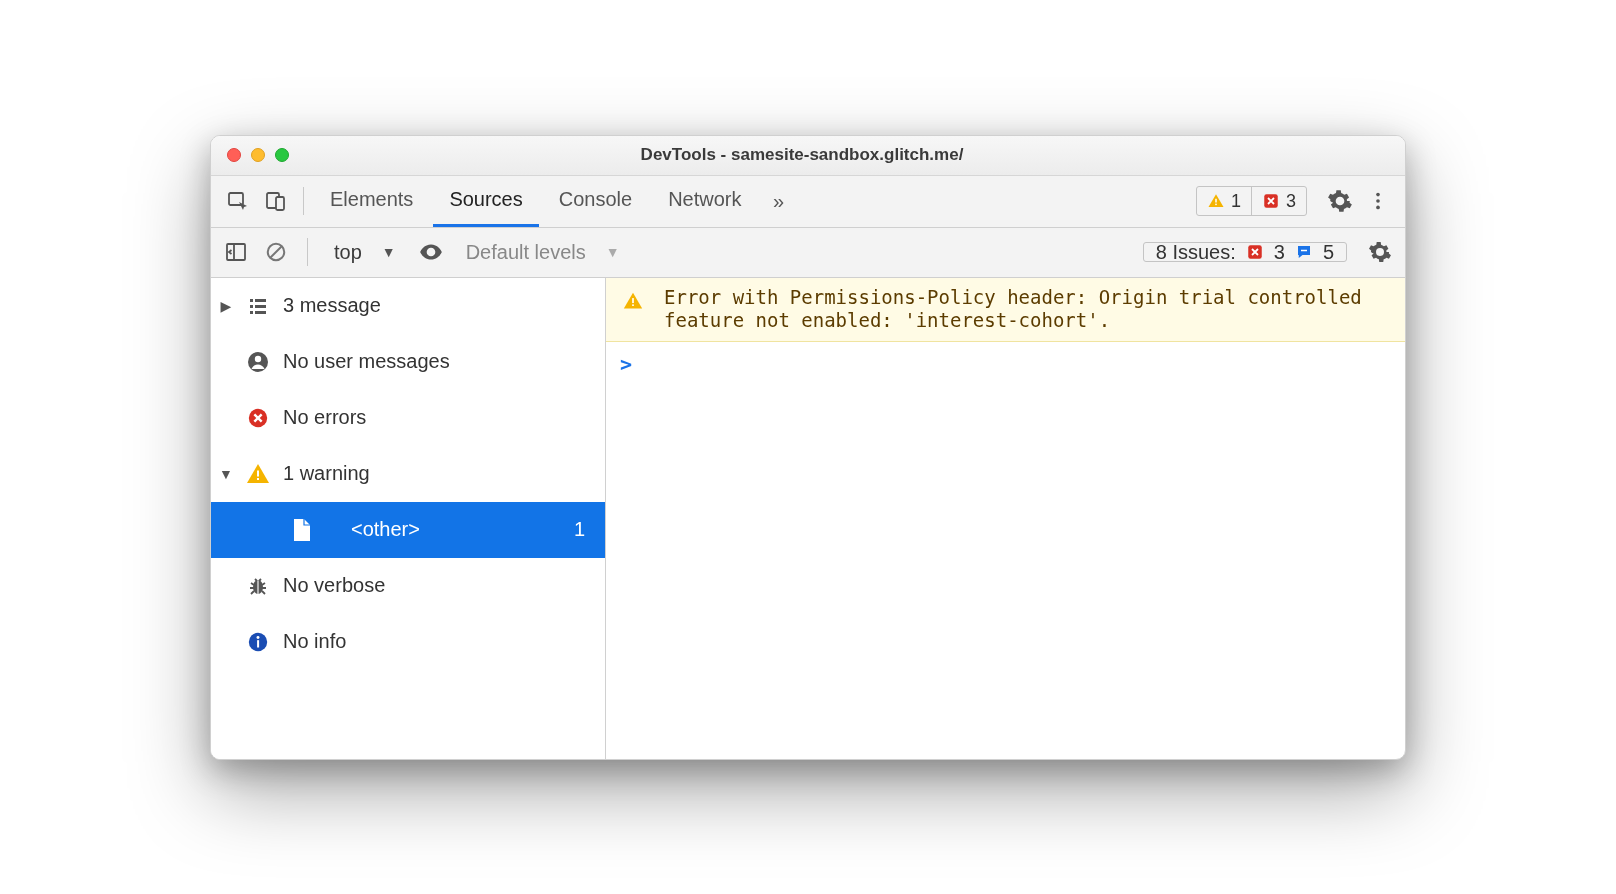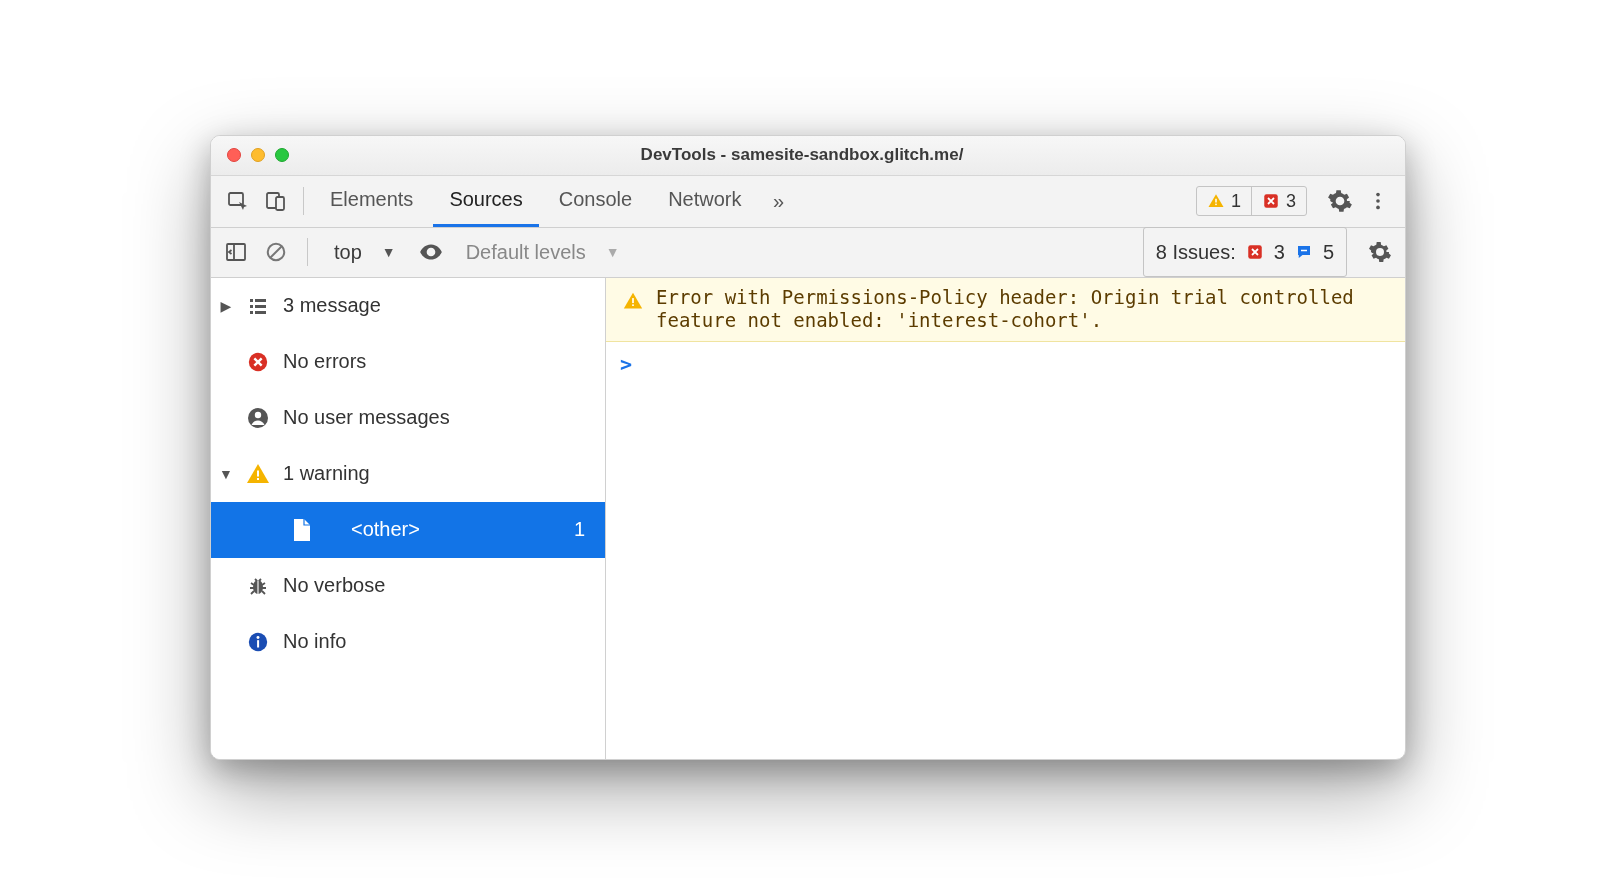--- a/index.html
+++ b/index.html
@@ -61,31 +61,31 @@
   display:flex;
   align-items:center;
   padding:0 10px;
   gap:10px;
 }
 .toolbar2 .iconbtn { width:30px; height:30px; display:flex; align-items:center; justify-content:center; color:#555; cursor:pointer; }
 .context-dd { display:flex; align-items:center; gap:20px; padding:0 10px; height:34px; font-size:20px; color:#3a3a3a; cursor:pointer; }
 .filter-input { height:34px; width:255px; border:1px solid #c4c4c4; background:#fff; font-size:20px; padding:0 10px; color:#333; }
 .filter-input::placeholder { color:#888; }
 .levels-dd { display:flex; align-items:center; gap:20px; padding:0 10px; height:34px; font-size:20px; color:#888; cursor:pointer; }
-.issues-box { display:flex; align-items:center; gap:10px; border:1px solid #c4c4c4; border-radius:3px; height:50px; padding:0 12px; font-size:20px; color:#333; cursor:pointer;text-align:center; }
+.issues-box { display:flex; align-items:center; gap:10px; border:1px solid #c4c4c4; border-radius:3px; height:20px; padding:0 12px; font-size:20px; color:#333; cursor:pointer;text-align:center; }
 .main { flex:1; display:flex; min-height:0; }
 .sidebar { width:395px; border-right:1px solid #d0d0d0; background:#fff; display:flex; flex-direction:column; font-size:20px; color:#333; }
 .srow { display:flex; align-items:center; height:56px; padding:0 10px 0 8px; gap:12px; cursor:pointer; }
 .srow .indent0 { width:14px; display:flex; justify-content:center; }
 .srow .indent1 { width:34px; }
 .srow .cnt { margin-left:auto; padding-right:10px; }
 .srow.selected { background:#1274e7; color:#fff;gap:36px; }
 .icon24 { width:26px; height:26px; display:flex; align-items:center; justify-content:center; }
 .content { flex:1; display:flex; flex-direction:column; min-width:0; }
-.warnline { background:#fffbe5; border-bottom:1px solid #f0e4a0; padding:8px 14px; display:flex; gap:10px; align-items:flex-start; font-family: ui-monospace, SFMono-Regular, Menlo, monospace; font-size:19px; color:#5c3c00; }
+.warnline { background:#fffbe5; border-bottom:1px solid #f0e4a0; padding:8px 14px; display:flex; gap:18px; align-items:flex-start; font-family: ui-monospace, SFMono-Regular, Menlo, monospace; font-size:19px; color:#5c3c00; }
 .warnline .msg { white-space:normal; line-height:1.25; }
 .prompt { padding:10px 14px; font-family: ui-monospace, Menlo, monospace; font-size:20px; color:#1a73e8; font-weight:700; }
 .tri { font-size:14px; color:#555; }
 svg { display:block; }
 .chevmore { font-size:20px; color:#555; }
 </style>
 </head>
 <body>
 
 <div class="window">
@@ -214,38 +214,38 @@
               <rect x="4" y="17" width="3" height="3"></rect>
               <rect x="9" y="17" width="11" height="3"></rect>
             </svg>
         </span>
         <span>3 message</span>
       </div>
 
       <div class="srow">
         <span class="indent0"></span>
         <span class="icon24">
-          <svg width="22" height="22" viewBox="0 0 24 24">
-              <circle cx="12" cy="12" r="10" fill="#d93025"></circle>
-              <path d="M8 8 L16 16 M16 8 L8 16" stroke="#fff" stroke-width="2.6"></path>
-            </svg>
-        </span>
-        <span>No errors</span>
-      </div>
-
-      <div class="srow">
-        <span class="indent0"></span>
-        <span class="icon24">
           <svg width="24" height="24" viewBox="0 0 24 24" fill="#555">
               <circle cx="12" cy="12" r="10"></circle>
               <circle cx="12" cy="9" r="3.2" fill="#fff"></circle>
               <path d="M5.5 19c1.2-3 4-4.5 6.5-4.5s5.3 1.5 6.5 4.5" fill="#fff"></path>
             </svg>
         </span>
         <span>No user messages</span>
+      </div>
+
+      <div class="srow">
+        <span class="indent0"></span>
+        <span class="icon24">
+          <svg width="22" height="22" viewBox="0 0 24 24">
+              <circle cx="12" cy="12" r="10" fill="#d93025"></circle>
+              <path d="M8 8 L16 16 M16 8 L8 16" stroke="#fff" stroke-width="2.6"></path>
+            </svg>
+        </span>
+        <span>No errors</span>
       </div>
 
       <div class="srow">
         <span class="indent0 tri">▼</span>
         <span class="icon24">
           <svg width="24" height="24" viewBox="0 0 24 24">
               <path d="M12 2 L23 21 H1 Z" fill="#f5b400"></path>
               <rect x="11" y="8.5" width="2" height="6" fill="#fff"></rect>
               <rect x="11" y="16" width="2" height="2" fill="#fff"></rect>
             </svg>

